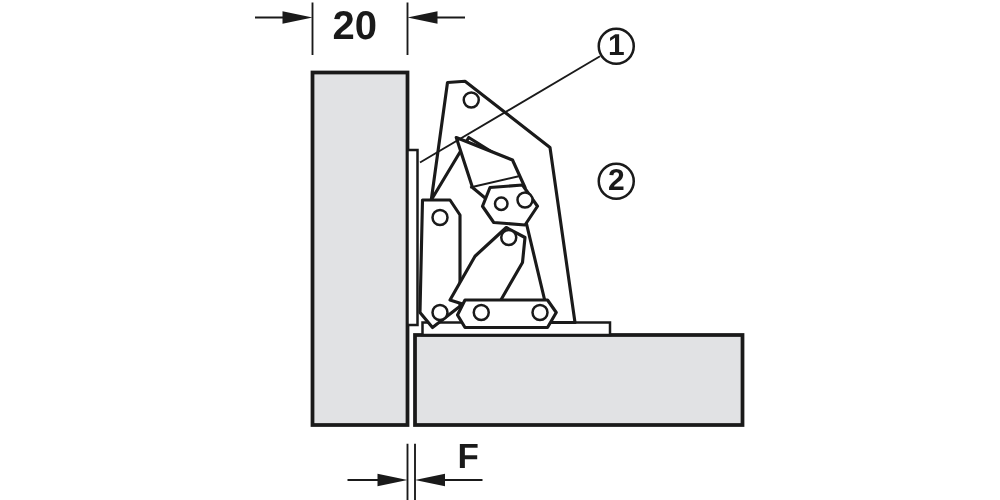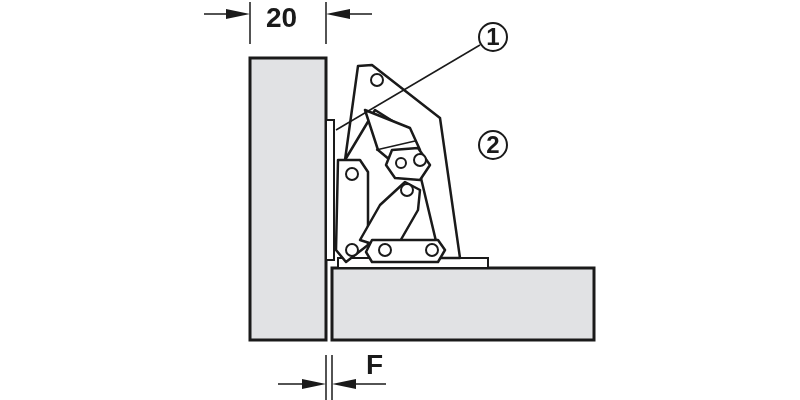--- a/index.html
+++ b/index.html
@@ -1,19 +1,19 @@
 <!DOCTYPE html>
 <html><head>
 <meta charset="utf-8">
 <style>
   html, body { margin: 0; padding: 0; background: #ffffff; }
   body { width: 800px; height: 400px; overflow: hidden; position: relative; font-family: "Liberation Sans", sans-serif; }
   #diagram { position: absolute; left: 0; top: 0; width: 800px; height: 400px; }
   .lbl { position: absolute; font-family: "Liberation Sans", sans-serif; font-weight: bold; color: #1a1a1a; }
-  #dim-20 { left: 266px; top: 2px; font-size: 28px; }
+  #dim-20 { left: 266px; top: 2px; font-size: 32px; }
   #dim-f { left: 366px; top: 349px; font-size: 28px; }
   .callout { position: absolute; width: 30px; height: 30px; border: 2.5px solid #1a1a1a; border-radius: 50%; box-sizing: border-box; display: flex; align-items: center; justify-content: center; font-weight: bold; font-size: 24px; color: #1a1a1a; background: #fff; }
   #callout-1 { left: 478px; top: 22px; }
   #callout-2 { left: 478px; top: 130px; }
 </style>
 </head>
 <body>
 
 <svg id="diagram" viewBox="0 0 800 400" xmlns="http://www.w3.org/2000/svg">
 

